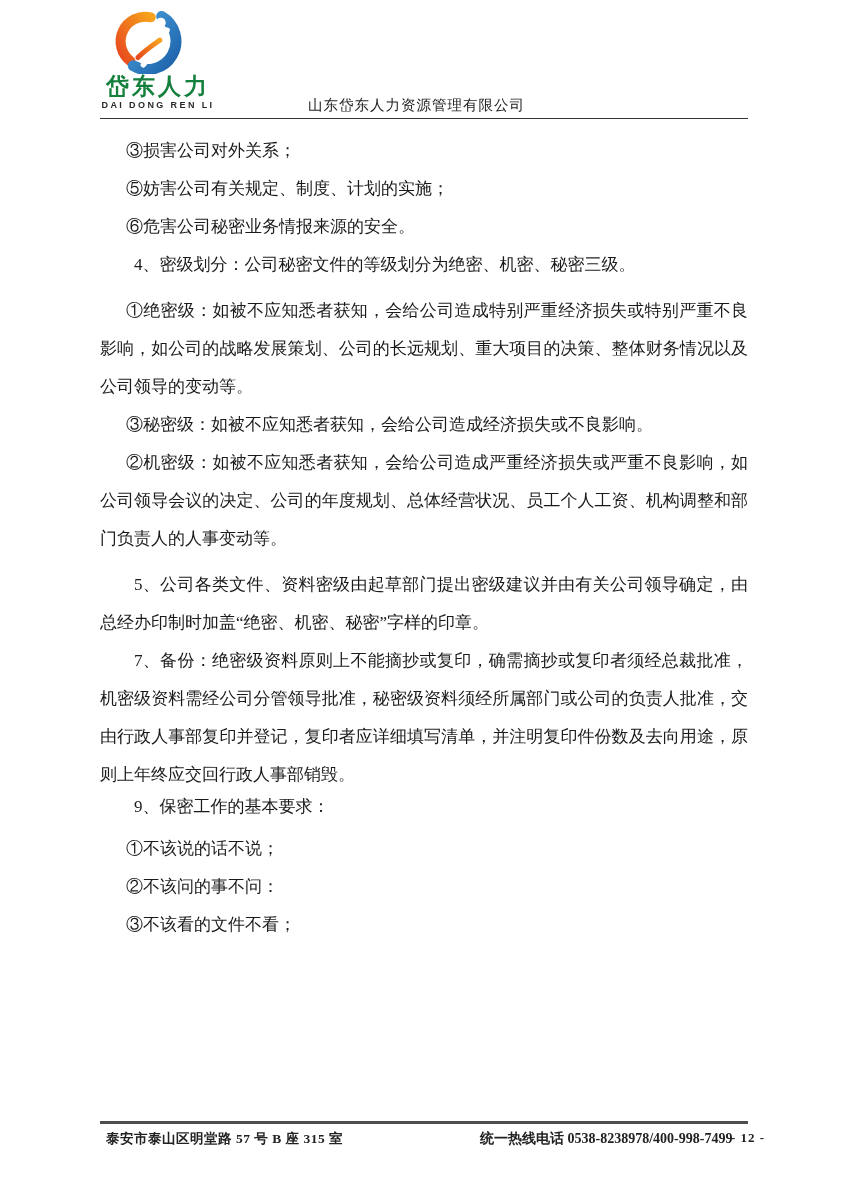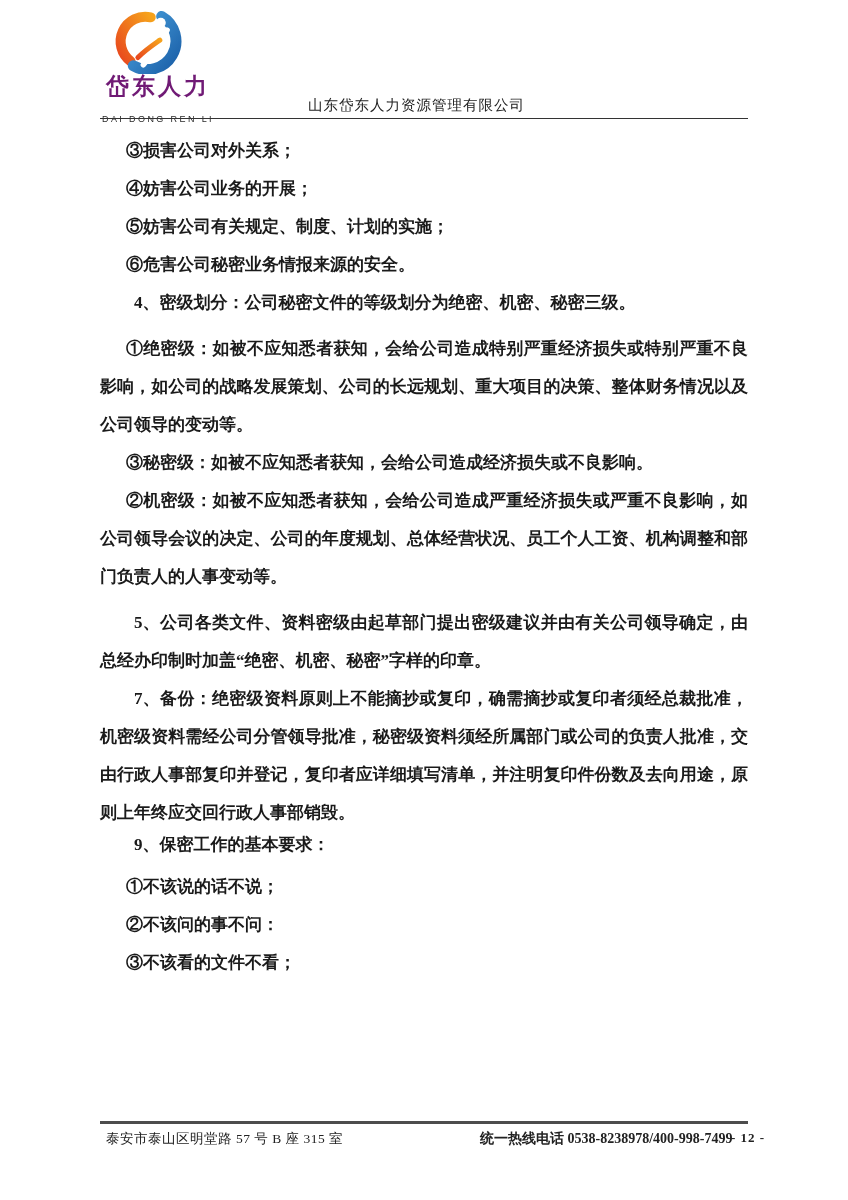--- a/index.html
+++ b/index.html
@@ -11,56 +11,55 @@
     font-family:"Liberation Serif","DejaVu Serif",serif;
     color:#1a1a1a;
     overflow:hidden;
   }
   
   .logo{position:absolute;left:98px;top:10px;width:120px;text-align:center;}
   .logo-emblem{display:block;margin:0 auto;}
   .logo-cn{
     font-family:"Liberation Sans","DejaVu Sans",sans-serif;
     font-weight:bold;font-size:23px;letter-spacing:3px;
-    color:#701a75;line-height:24px;white-space:nowrap;
+    color:#15803d;line-height:24px;white-space:nowrap;
   }
   .logo-en{
     font-family:"Liberation Sans","DejaVu Sans",sans-serif;
-    font-weight:normal;font-size:9px;letter-spacing:2.4px;
-    color:#2a2a2a;margin-top:16px;white-space:nowrap;
+    font-weight:bold;font-size:9px;letter-spacing:2.4px;
+    color:#2a2a2a;margin-top:2px;white-space:nowrap;
   }
   .company-name{
     position:absolute;left:308px;top:96px;
     font-size:14.5px;letter-spacing:1px;color:#222;
   }
   .header-rule{
     position:absolute;left:100px;top:118px;width:648px;height:0;
     border-top:1.5px solid #333;
   }
   
   .doc-body{
     position:absolute;left:100px;top:132px;width:648px;
     font-size:17px;line-height:38px;
     text-align:justify;
-    font-weight:bold;
   }
   .doc-body p{margin:0;}
   .ind1{text-indent:26px;}
   .ind2{text-indent:34px;}
   .gap-top{margin-top:8px !important;}
   .gap-top-sm{margin-top:10px !important;}
   .tight{line-height:26px;}
   
   .footer-rule{
     position:absolute;left:100px;top:1121px;width:648px;height:0;
     border-top:3px solid #4d4d4d;
   }
   .footer-address{
     position:absolute;left:106px;top:1130px;
-    font-size:13.5px;font-weight:normal;color:#222;letter-spacing:.5px;
+    font-size:13.5px;font-weight:bold;color:#222;letter-spacing:.5px;
   }
   .footer-hotline{
     position:absolute;left:480px;top:1130px;
     font-size:14px;font-weight:bold;color:#222;
   }
   .page-number{
     position:absolute;left:731px;top:1130px;
     font-size:13px;font-weight:bold;color:#222;letter-spacing:1px;
   }
 </style>
@@ -93,21 +92,20 @@
     </svg>
     <div class="logo-cn">岱东人力</div>
     <div class="logo-en">DAI DONG REN LI</div>
   </div>
 
   <div class="company-name">山东岱东人力资源管理有限公司</div>
   <div class="header-rule"></div>
 
   <div class="doc-body">
     <p class="ind1">③损害公司对外关系；</p>
-    <p class="ind1">④妨害公司业务的开展；</p>
     <p class="ind1">⑤妨害公司有关规定、制度、计划的实施；</p>
     <p class="ind1">⑥危害公司秘密业务情报来源的安全。</p>
     <p class="ind2">4、密级划分：公司秘密文件的等级划分为绝密、机密、秘密三级。</p>
     <p class="ind1 gap-top">①绝密级：如被不应知悉者获知，会给公司造成特别严重经济损失或特别严重不良影响，如公司的战略发展策划、公司的长远规划、重大项目的决策、整体财务情况以及公司领导的变动等。</p>
     <p class="ind1">③秘密级：如被不应知悉者获知，会给公司造成经济损失或不良影响。</p>
     <p class="ind1">②机密级：如被不应知悉者获知，会给公司造成严重经济损失或严重不良影响，如公司领导会议的决定、公司的年度规划、总体经营状况、员工个人工资、机构调整和部门负责人的人事变动等。</p>
     <p class="ind2 gap-top">5、公司各类文件、资料密级由起草部门提出密级建议并由有关公司领导确定，由总经办印制时加盖“绝密、机密、秘密”字样的印章。</p>
     <p class="ind2">7、备份：绝密级资料原则上不能摘抄或复印，确需摘抄或复印者须经总裁批准，机密级资料需经公司分管领导批准，秘密级资料须经所属部门或公司的负责人批准，交由行政人事部复印并登记，复印者应详细填写清单，并注明复印件份数及去向用途，原则上年终应交回行政人事部销毁。</p>
     <p class="ind2 tight">9、保密工作的基本要求：</p>
     <p class="ind1 gap-top-sm">①不该说的话不说；</p>

